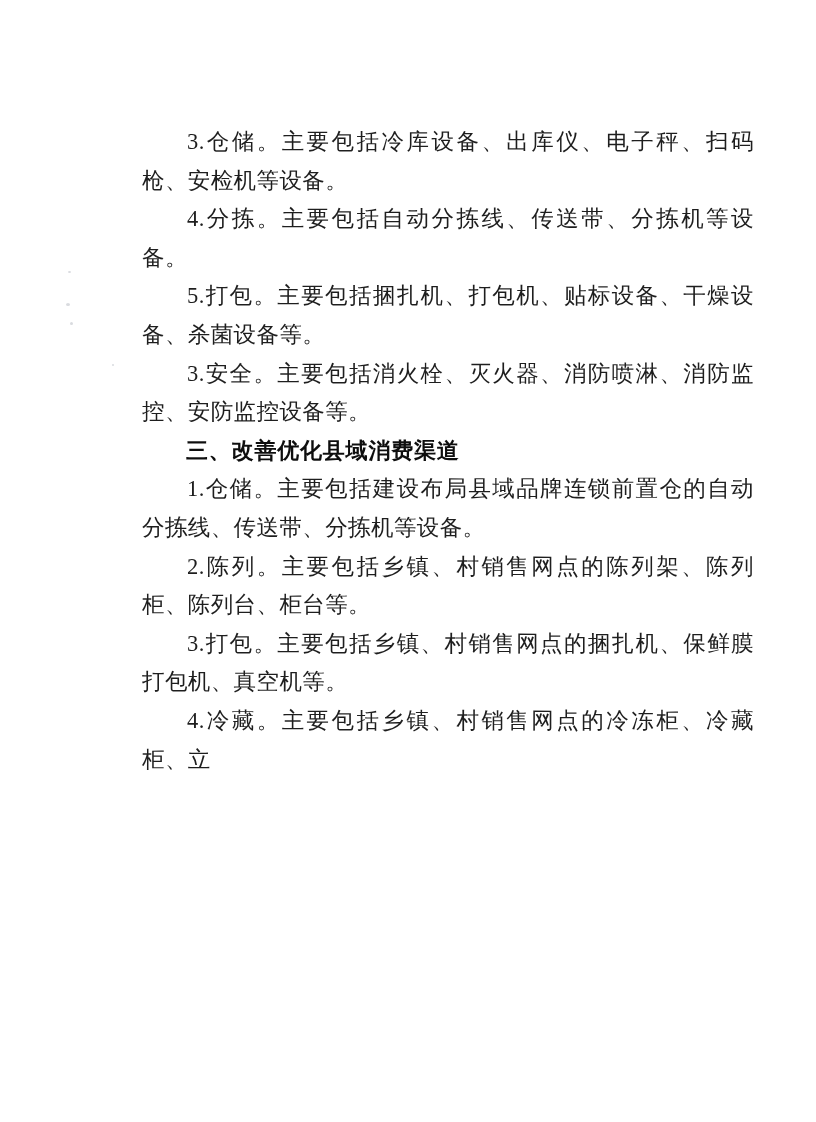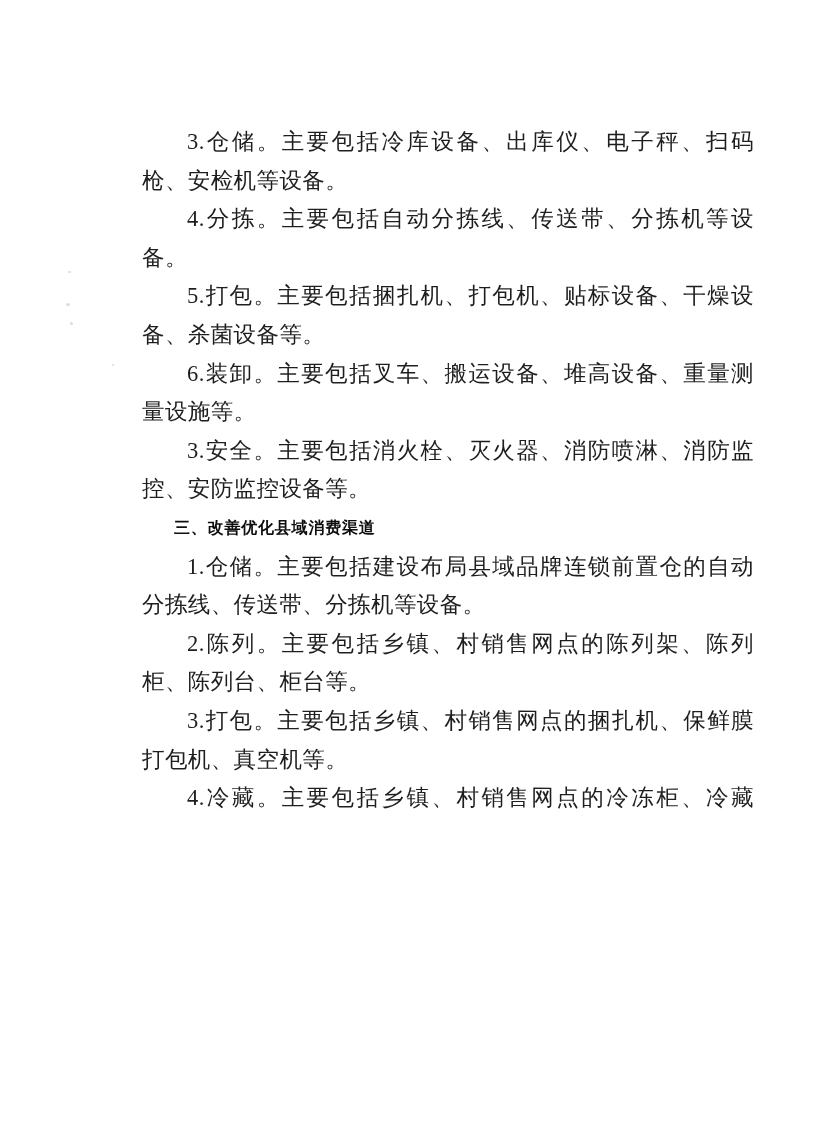--- a/index.html
+++ b/index.html
@@ -30,21 +30,21 @@
   }
   .doc-body p {
     margin: 0;
     padding: 0;
     text-indent: 2em;
   }
   .doc-body p.heading {
     font-family: "Liberation Sans", "DejaVu Sans", sans-serif;
     font-weight: 700;
     color: #0e0e0e;
-    font-size: 16px;
+    font-size: 22px;
     letter-spacing: 0.8px;
   }
   .page-number {
     position: absolute;
     left: 640px;
     top: 1022px;
     font-size: 17px;
     letter-spacing: 5px;
     color: #2c2c2c;
     font-family: "Liberation Serif", "DejaVu Serif", serif;
@@ -64,21 +64,20 @@
 </head>
 <body>
 
 <div class="page">
 
   <div class="doc-body">
 
   <p class="para">3.仓储。主要包括冷库设备、出库仪、电子秤、扫码枪、安检机等设备。</p>
       <p class="para">4.分拣。主要包括自动分拣线、传送带、分拣机等设备。</p>
       <p class="para">5.打包。主要包括捆扎机、打包机、贴标设备、干燥设备、杀菌设备等。</p>
-      <p class="para">6.装卸。主要包括叉车、搬运设备、堆高设备、重量测量设施等。</p>
       <p class="para">3.安全。主要包括消火栓、灭火器、消防喷淋、消防监控、安防监控设备等。</p>
       <p class="heading">三、改善优化县域消费渠道</p>
       <p class="para">1.仓储。主要包括建设布局县域品牌连锁前置仓的自动分拣线、传送带、分拣机等设备。</p>
       <p class="para">2.陈列。主要包括乡镇、村销售网点的陈列架、陈列柜、陈列台、柜台等。</p>
       <p class="para">3.打包。主要包括乡镇、村销售网点的捆扎机、保鲜膜打包机、真空机等。</p>
       <p class="para">4.冷藏。主要包括乡镇、村销售网点的冷冻柜、冷藏柜、立</p>
     </div>
 
   <div class="page-number">– 5 –</div>
 

